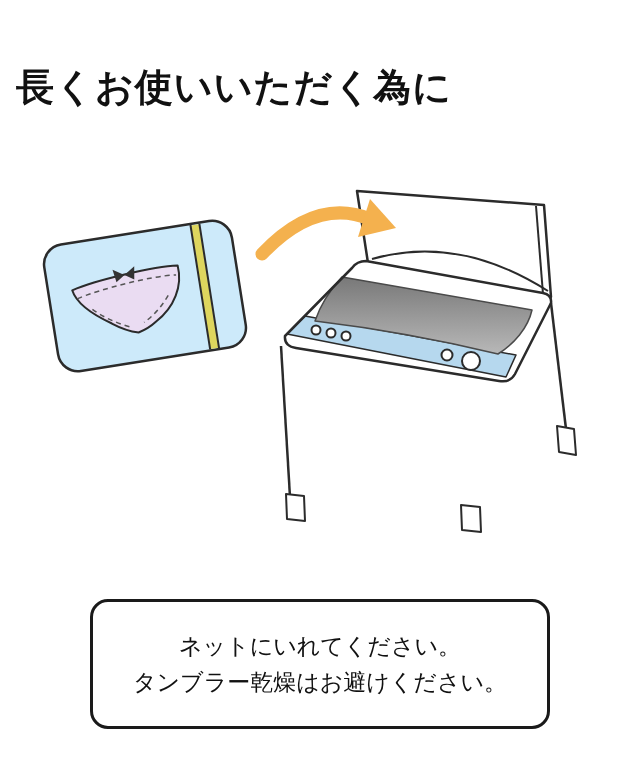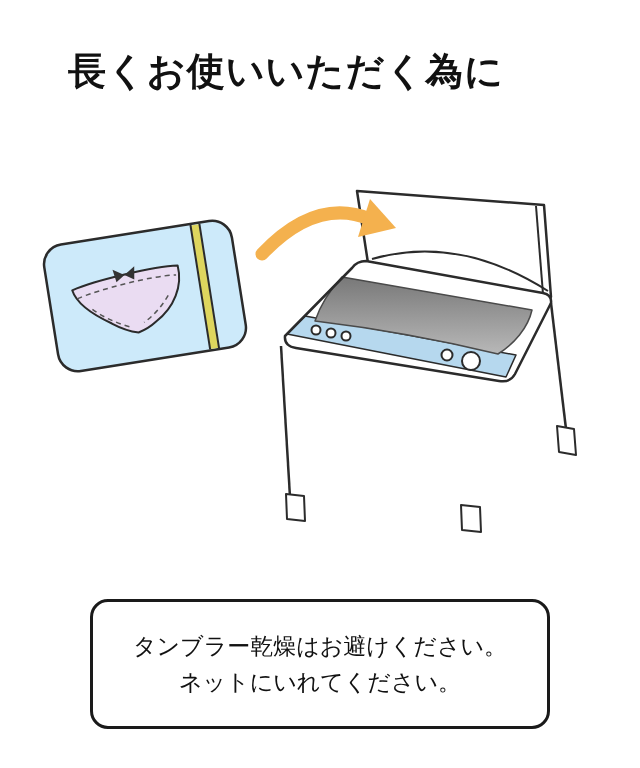--- a/index.html
+++ b/index.html
@@ -13,22 +13,22 @@
     position: relative;
     overflow: hidden;
     font-family: "DejaVu Sans", "Liberation Sans", sans-serif;
     color: #111111;
   }
   .title {
     position: absolute;
     top: 46px;
     left: 0;
     width: 572px;
-    margin: 0;
-    text-align: center;
+    margin: 16px;
+    text-align: left;
     font-size: 38px;
     font-weight: 700;
     letter-spacing: 1px;
     color: #111111;
   }
   .illustration {
     position: absolute;
     top: 0;
     left: 0;
   }
@@ -110,15 +110,15 @@
     <path d="M 140,272 L 129,265 L 131,278 Z M 140,272 L 151,265 L 149,278 Z" fill="#333333"></path>
   </g>
 
   <g>
     <path d="M 262,254 Q 316,197 370,219" fill="none" stroke-width="13" stroke-linecap="round" stroke="#f4b14e"></path>
     <polygon points="370,199 396,228 358,237" fill="#f4b14e"></polygon>
   </g>
 </svg>
 
 <div class="note-box">
+  <div class="note-line">ネットにいれてください。</div>
   <div class="note-line">タンブラー乾燥はお避けください。</div>
-  <div class="note-line">ネットにいれてください。</div>
 </div>
 
 </body></html>

